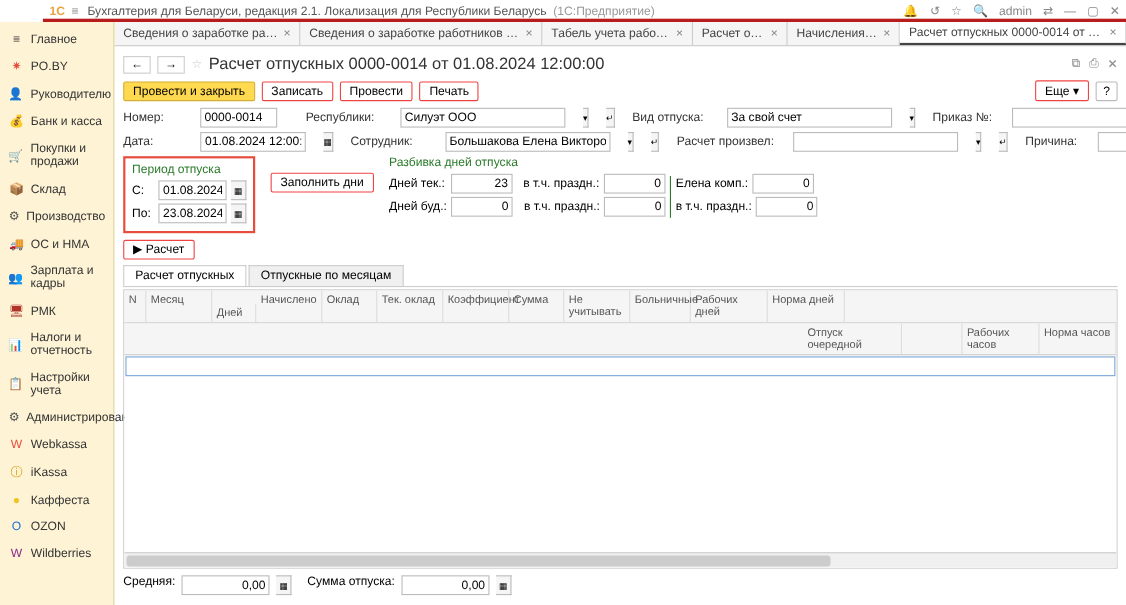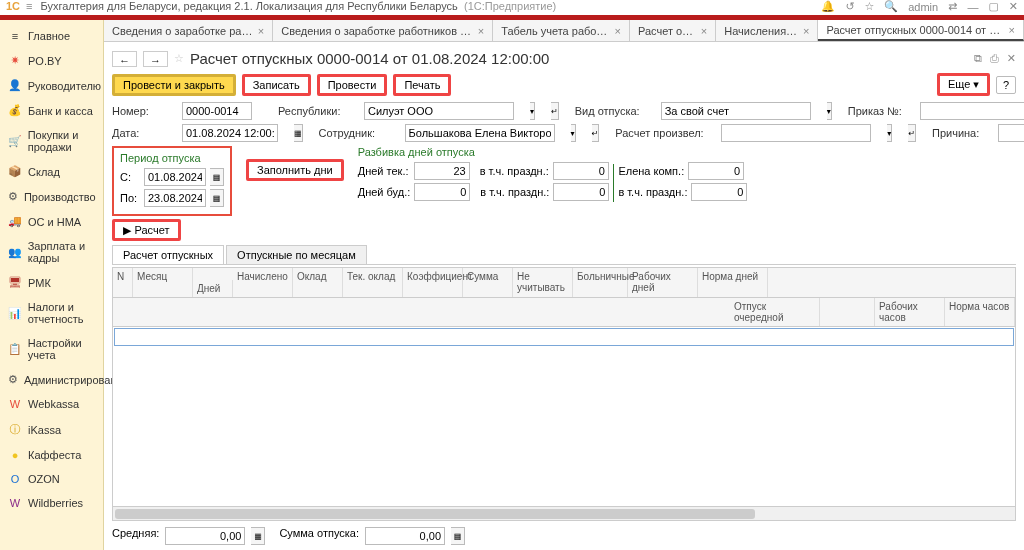--- a/index.html
+++ b/index.html
@@ -1,38 +1,38 @@
 <!DOCTYPE html>
 <html><head>
 <meta charset="utf-8">
 <style>
 *{box-sizing:border-box;margin:0;padding:0;font-family:Arial,sans-serif;font-size:11px;}
 body{background:#fff;width:1024px;height:550px;overflow:hidden;}
-.topbar{height:20px;background:#fff;border-bottom:5px solid #b91c1c;display:flex;align-items:flex-start;padding:0 6px;}
+.topbar{height:20px;background:#fff;border-bottom:3px solid #b91c1c;display:flex;align-items:flex-end;padding:0 6px;margin-left:39px;}
 .logo{color:#e8a33d;font-weight:bold;margin-right:6px;}
 .hamb{color:#888;margin-right:8px;}
 .apptitle{color:#555;flex:1;}
 .topicons{display:flex;gap:10px;align-items:center;color:#888;}
 .topicons span{cursor:pointer;}
 .minbtn{color:#888;}
 .tabsrow{height:22px;background:#f5f5f5;border-bottom:1px solid #ccc;display:flex;align-items:stretch;margin-left:104px;}
 .tab{padding:3px 8px;border-right:1px solid #ccc;color:#444;display:flex;align-items:center;gap:4px;white-space:nowrap;max-width:220px;overflow:hidden;}
 .tab.active{background:#fff;border-bottom:2px solid #444;}
 .tab .x{color:#888;}
 .sidebar{width:104px;background:#fef4d5;border-right:1px solid #e0d4a0;padding-top:4px;position:absolute;top:20px;bottom:0;left:0;}
 .sbitem{display:flex;align-items:center;gap:6px;padding:6px 8px;color:#333;cursor:pointer;}
 .sbitem .ico{width:14px;text-align:center;}
 .content{margin-left:104px;flex:1;padding:4px 8px;}
 .hdrline{display:flex;align-items:center;gap:6px;margin:4px 0 6px;}
 .navbtn{border:1px solid #ccc;background:#fff;padding:1px 6px;}
 .star{color:#ccc;}
 .doctitle{font-size:15px;color:#333;}
 .wndctrl{margin-left:auto;display:flex;gap:8px;color:#888;}
 .cmdline{display:flex;align-items:center;gap:6px;margin-bottom:6px;}
-.btn{border:3px solid #ef4444;background:#fff;padding:2px 8px;border-radius:2px;cursor:pointer;}
+.btn{border:1px solid #ef4444;background:#fff;padding:2px 8px;border-radius:2px;cursor:pointer;}
 .btn.primary{background:#ffd94f;border-color:#d4af37;}
 .morebtn{margin-left:auto;}
 .qbtn{border:1px solid #bbb;padding:2px 6px;border-radius:2px;}
 .formrow{display:flex;align-items:center;gap:16px;margin-bottom:4px;}
 .lbl{color:#333;min-width:54px;}
 .lbl2{color:#333;min-width:70px;}
 .inp{border:1px solid #bbb;padding:1px 3px;height:18px;background:#fff;}
 .selbtn{border:1px solid #bbb;border-left:none;width:14px;height:18px;background:#f5f5f5;font-size:8px;display:flex;align-items:center;justify-content:center;}
 .period{border:2px solid #e74c3c;padding:4px 6px;display:inline-block;vertical-align:top;}
 .grptitle{color:#2a7a2a;margin-bottom:4px;}

